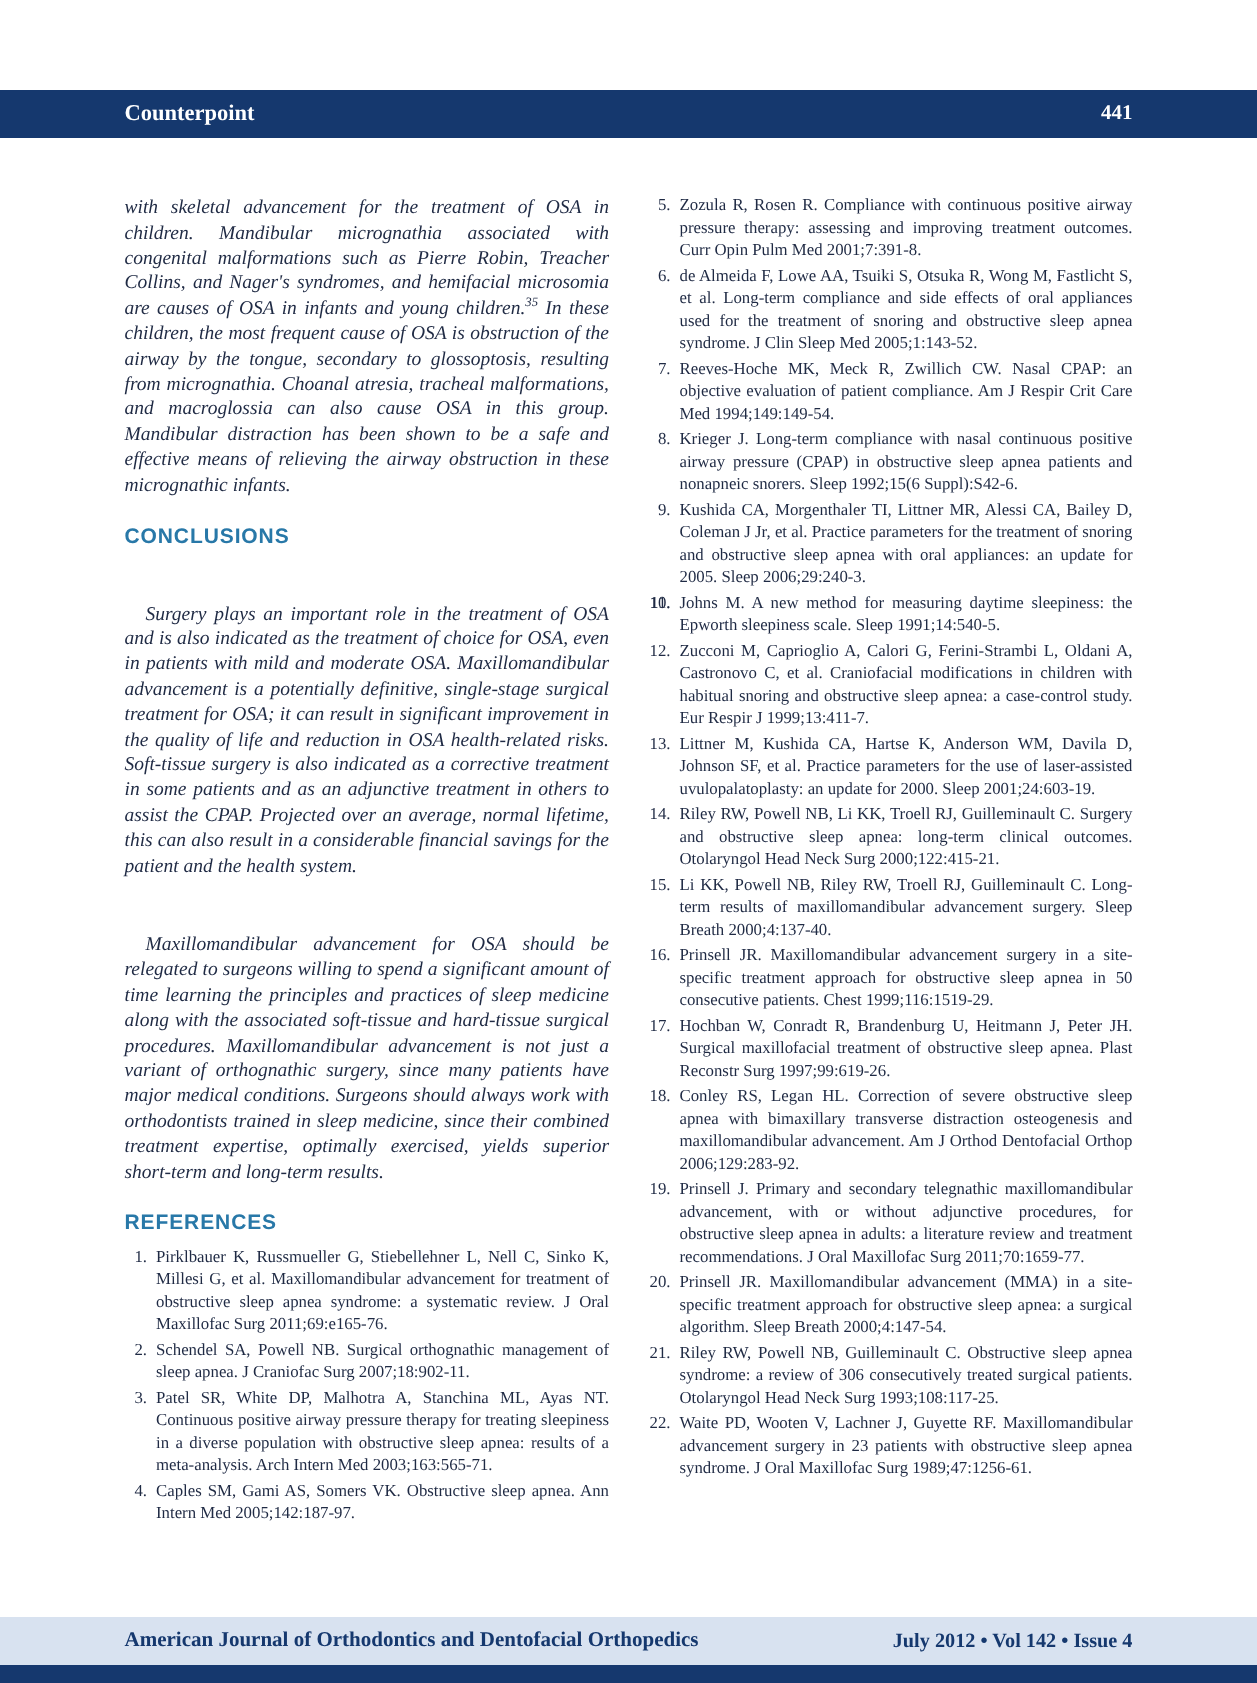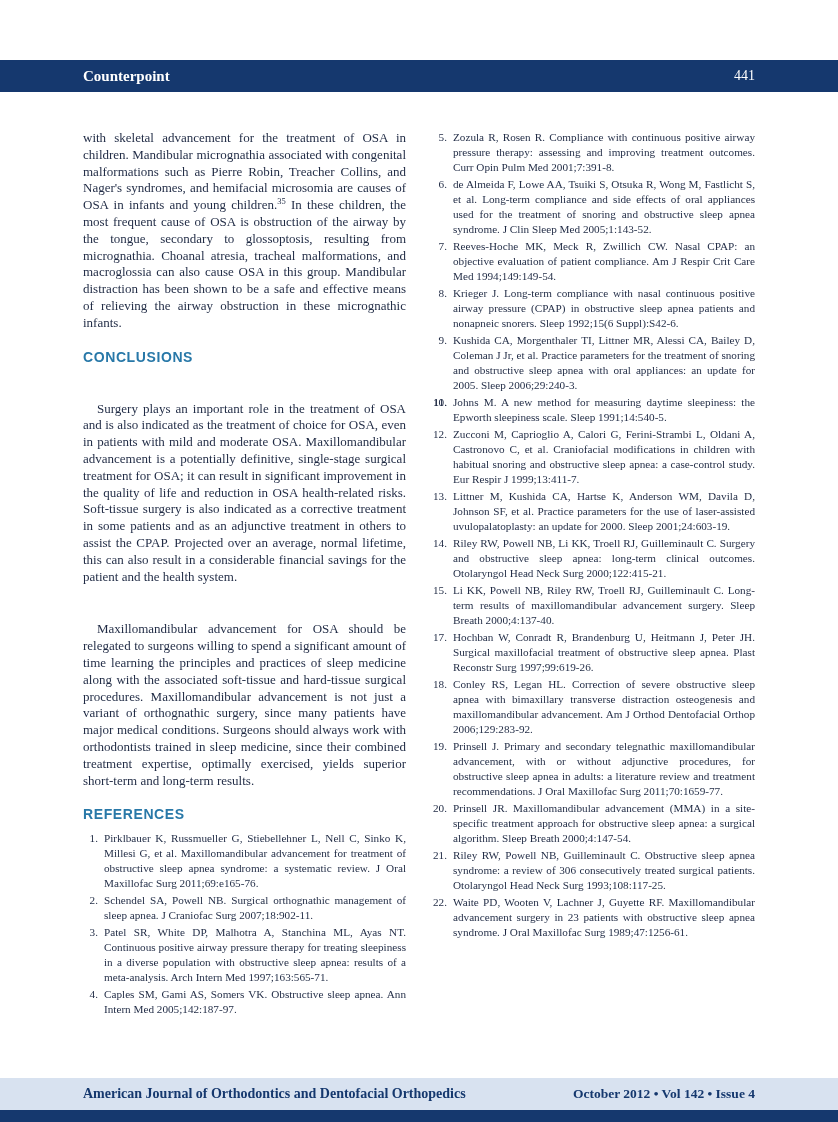--- a/index.html
+++ b/index.html
@@ -13,28 +13,28 @@
   .page{
     width:838px;height:1122px;background:#ffffff;position:relative;
     margin:0 auto;font-family:"Liberation Serif", serif;color:var(--ink);
     overflow:hidden;
   }
   .top-bar{
     position:absolute;top:60px;left:0;right:0;height:32px;background:var(--navy);
     display:flex;justify-content:space-between;align-items:center;padding:16px 83px;
   }
   .running-head{color:#ffffff;font-weight:bold;font-size:15px;}
-  .page-number{color:#ffffff;font-weight:normal;font-size:14px;}
+  .page-number{color:#ffffff;font-weight:bold;font-size:14px;}
   .content{
     position:absolute;top:130px;left:83px;right:83px;
     display:flex;gap:26px;
   }
   .col{width:323px;flex:0 0 323px;}
   p.body{
-    font-size:13px;line-height:16.8px;text-align:justify;color:var(--ink);
+    font-size:13px;line-height:16.8px;text-align:justify;color:var(--ink);font-style:italic;
   }
   p.indent{text-indent:14px;margin-top:36px;}
   sup.cite{font-size:8.5px;line-height:0;vertical-align:super;}
   h2.section{
     font-family:"Liberation Sans", sans-serif;
     font-size:14px;font-weight:bold;color:var(--heading-blue);
     letter-spacing:0.6px;margin:17px 0 9px 0;
   }
   ol.refs{
     list-style:none;font-size:11.2px;line-height:15px;text-align:justify;
@@ -68,49 +68,50 @@
       <p class="body"><span>with skeletal advancement for the treatment of OSA in children. Mandibular micrognathia associated with congenital malformations such as Pierre Robin, Treacher Collins, and Nager's syndromes, and hemifacial microsomia are causes of OSA in infants and young children.</span><sup class="cite">35</sup><span> In these children, the most frequent cause of OSA is obstruction of the airway by the tongue, secondary to glossoptosis, resulting from micrognathia. Choanal atresia, tracheal malformations, and macroglossia can also cause OSA in this group. Mandibular distraction has been shown to be a safe and effective means of relieving the airway obstruction in these micrognathic infants.</span></p>
 
       <h2 class="section">CONCLUSIONS</h2>
       <p class="body indent">Surgery plays an important role in the treatment of OSA and is also indicated as the treatment of choice for OSA, even in patients with mild and moderate OSA. Maxillomandibular advancement is a potentially definitive, single-stage surgical treatment for OSA; it can result in significant improvement in the quality of life and reduction in OSA health-related risks. Soft-tissue surgery is also indicated as a corrective treatment in some patients and as an adjunctive treatment in others to assist the CPAP. Projected over an average, normal lifetime, this can also result in a considerable financial savings for the patient and the health system.</p>
       <p class="body indent">Maxillomandibular advancement for OSA should be relegated to surgeons willing to spend a significant amount of time learning the principles and practices of sleep medicine along with the associated soft-tissue and hard-tissue surgical procedures. Maxillomandibular advancement is not just a variant of orthognathic surgery, since many patients have major medical conditions. Surgeons should always work with orthodontists trained in sleep medicine, since their combined treatment expertise, optimally exercised, yields superior short-term and long-term results.</p>
 
       <h2 class="section">REFERENCES</h2>
       <ol class="refs">
         <li><span class="ref-num">1.</span><span>Pirklbauer K, Russmueller G, Stiebellehner L, Nell C, Sinko K, Millesi G, et al. Maxillomandibular advancement for treatment of obstructive sleep apnea syndrome: a systematic review. J Oral Maxillofac Surg 2011;69:e165-76.</span></li>
         <li><span class="ref-num">2.</span><span>Schendel SA, Powell NB. Surgical orthognathic management of sleep apnea. J Craniofac Surg 2007;18:902-11.</span></li>
-        <li><span class="ref-num">3.</span><span>Patel SR, White DP, Malhotra A, Stanchina ML, Ayas NT. Continuous positive airway pressure therapy for treating sleepiness in a diverse population with obstructive sleep apnea: results of a meta-analysis. Arch Intern Med 1997;163:565-71.</span></li>
+        <li><span class="ref-num">3.</span><span>Patel SR, White DP, Malhotra A, Stanchina ML, Ayas NT. Continuous positive airway pressure therapy for treating sleepiness in a diverse population with obstructive sleep apnea: results of a meta-analysis. Arch Intern Med 2003;163:565-71.</span></li>
         <li><span class="ref-num">4.</span><span>Caples SM, Gami AS, Somers VK. Obstructive sleep apnea. Ann Intern Med 2005;142:187-97.</span></li>
       </ol>
     </div>
 
     <div class="col">
       <ol class="refs">
         <li><span class="ref-num">5.</span><span>Zozula R, Rosen R. Compliance with continuous positive airway pressure therapy: assessing and improving treatment outcomes. Curr Opin Pulm Med 2001;7:391-8.</span></li>
         <li><span class="ref-num">6.</span><span>de Almeida F, Lowe AA, Tsuiki S, Otsuka R, Wong M, Fastlicht S, et al. Long-term compliance and side effects of oral appliances used for the treatment of snoring and obstructive sleep apnea syndrome. J Clin Sleep Med 2005;1:143-52.</span></li>
         <li><span class="ref-num">7.</span><span>Reeves-Hoche MK, Meck R, Zwillich CW. Nasal CPAP: an objective evaluation of patient compliance. Am J Respir Crit Care Med 1994;149:149-54.</span></li>
         <li><span class="ref-num">8.</span><span>Krieger J. Long-term compliance with nasal continuous positive airway pressure (CPAP) in obstructive sleep apnea patients and nonapneic snorers. Sleep 1992;15(6 Suppl):S42-6.</span></li>
         <li><span class="ref-num">9.</span><span>Kushida CA, Morgenthaler TI, Littner MR, Alessi CA, Bailey D, Coleman J Jr, et al. Practice parameters for the treatment of snoring and obstructive sleep apnea with oral appliances: an update for 2005. Sleep 2006;29:240-3.</span></li>
         <li><span class="ref-num">10.</span></li>
         <li><span class="ref-num">11.</span><span>Johns M. A new method for measuring daytime sleepiness: the Epworth sleepiness scale. Sleep 1991;14:540-5.</span></li>
         <li><span class="ref-num">12.</span><span>Zucconi M, Caprioglio A, Calori G, Ferini-Strambi L, Oldani A, Castronovo C, et al. Craniofacial modifications in children with habitual snoring and obstructive sleep apnea: a case-control study. Eur Respir J 1999;13:411-7.</span></li>
         <li><span class="ref-num">13.</span><span>Littner M, Kushida CA, Hartse K, Anderson WM, Davila D, Johnson SF, et al. Practice parameters for the use of laser-assisted uvulopalatoplasty: an update for 2000. Sleep 2001;24:603-19.</span></li>
         <li><span class="ref-num">14.</span><span>Riley RW, Powell NB, Li KK, Troell RJ, Guilleminault C. Surgery and obstructive sleep apnea: long-term clinical outcomes. Otolaryngol Head Neck Surg 2000;122:415-21.</span></li>
         <li><span class="ref-num">15.</span><span>Li KK, Powell NB, Riley RW, Troell RJ, Guilleminault C. Long-term results of maxillomandibular advancement surgery. Sleep Breath 2000;4:137-40.</span></li>
+        <li><span class="ref-num">16.</span><span>Prinsell JR. Maxillomandibular advancement surgery in a site-specific treatment approach for obstructive sleep apnea in 50 consecutive patients. Chest 1999;116:1519-29.</span></li>
         <li><span class="ref-num">17.</span><span>Hochban W, Conradt R, Brandenburg U, Heitmann J, Peter JH. Surgical maxillofacial treatment of obstructive sleep apnea. Plast Reconstr Surg 1997;99:619-26.</span></li>
         <li><span class="ref-num">18.</span><span>Conley RS, Legan HL. Correction of severe obstructive sleep apnea with bimaxillary transverse distraction osteogenesis and maxillomandibular advancement. Am J Orthod Dentofacial Orthop 2006;129:283-92.</span></li>
         <li><span class="ref-num">19.</span><span>Prinsell J. Primary and secondary telegnathic maxillomandibular advancement, with or without adjunctive procedures, for obstructive sleep apnea in adults: a literature review and treatment recommendations. J Oral Maxillofac Surg 2011;70:1659-77.</span></li>
         <li><span class="ref-num">20.</span><span>Prinsell JR. Maxillomandibular advancement (MMA) in a site-specific treatment approach for obstructive sleep apnea: a surgical algorithm. Sleep Breath 2000;4:147-54.</span></li>
         <li><span class="ref-num">21.</span><span>Riley RW, Powell NB, Guilleminault C. Obstructive sleep apnea syndrome: a review of 306 consecutively treated surgical patients. Otolaryngol Head Neck Surg 1993;108:117-25.</span></li>
         <li><span class="ref-num">22.</span><span>Waite PD, Wooten V, Lachner J, Guyette RF. Maxillomandibular advancement surgery in 23 patients with obstructive sleep apnea syndrome. J Oral Maxillofac Surg 1989;47:1256-61.</span></li>
       </ol>
     </div>
 
   </main>
 
   <footer class="footer-band">
     <span class="journal-name">American Journal of Orthodontics and Dentofacial Orthopedics</span>
-    <span class="issue-info">October 2012 • Vol 142 • Issue 4</span>
+    <span class="issue-info">July 2012 • Vol 142 • Issue 4</span>
   </footer>
 
   <div class="bottom-bar"></div>
 
 </div>
 
 </body></html>

